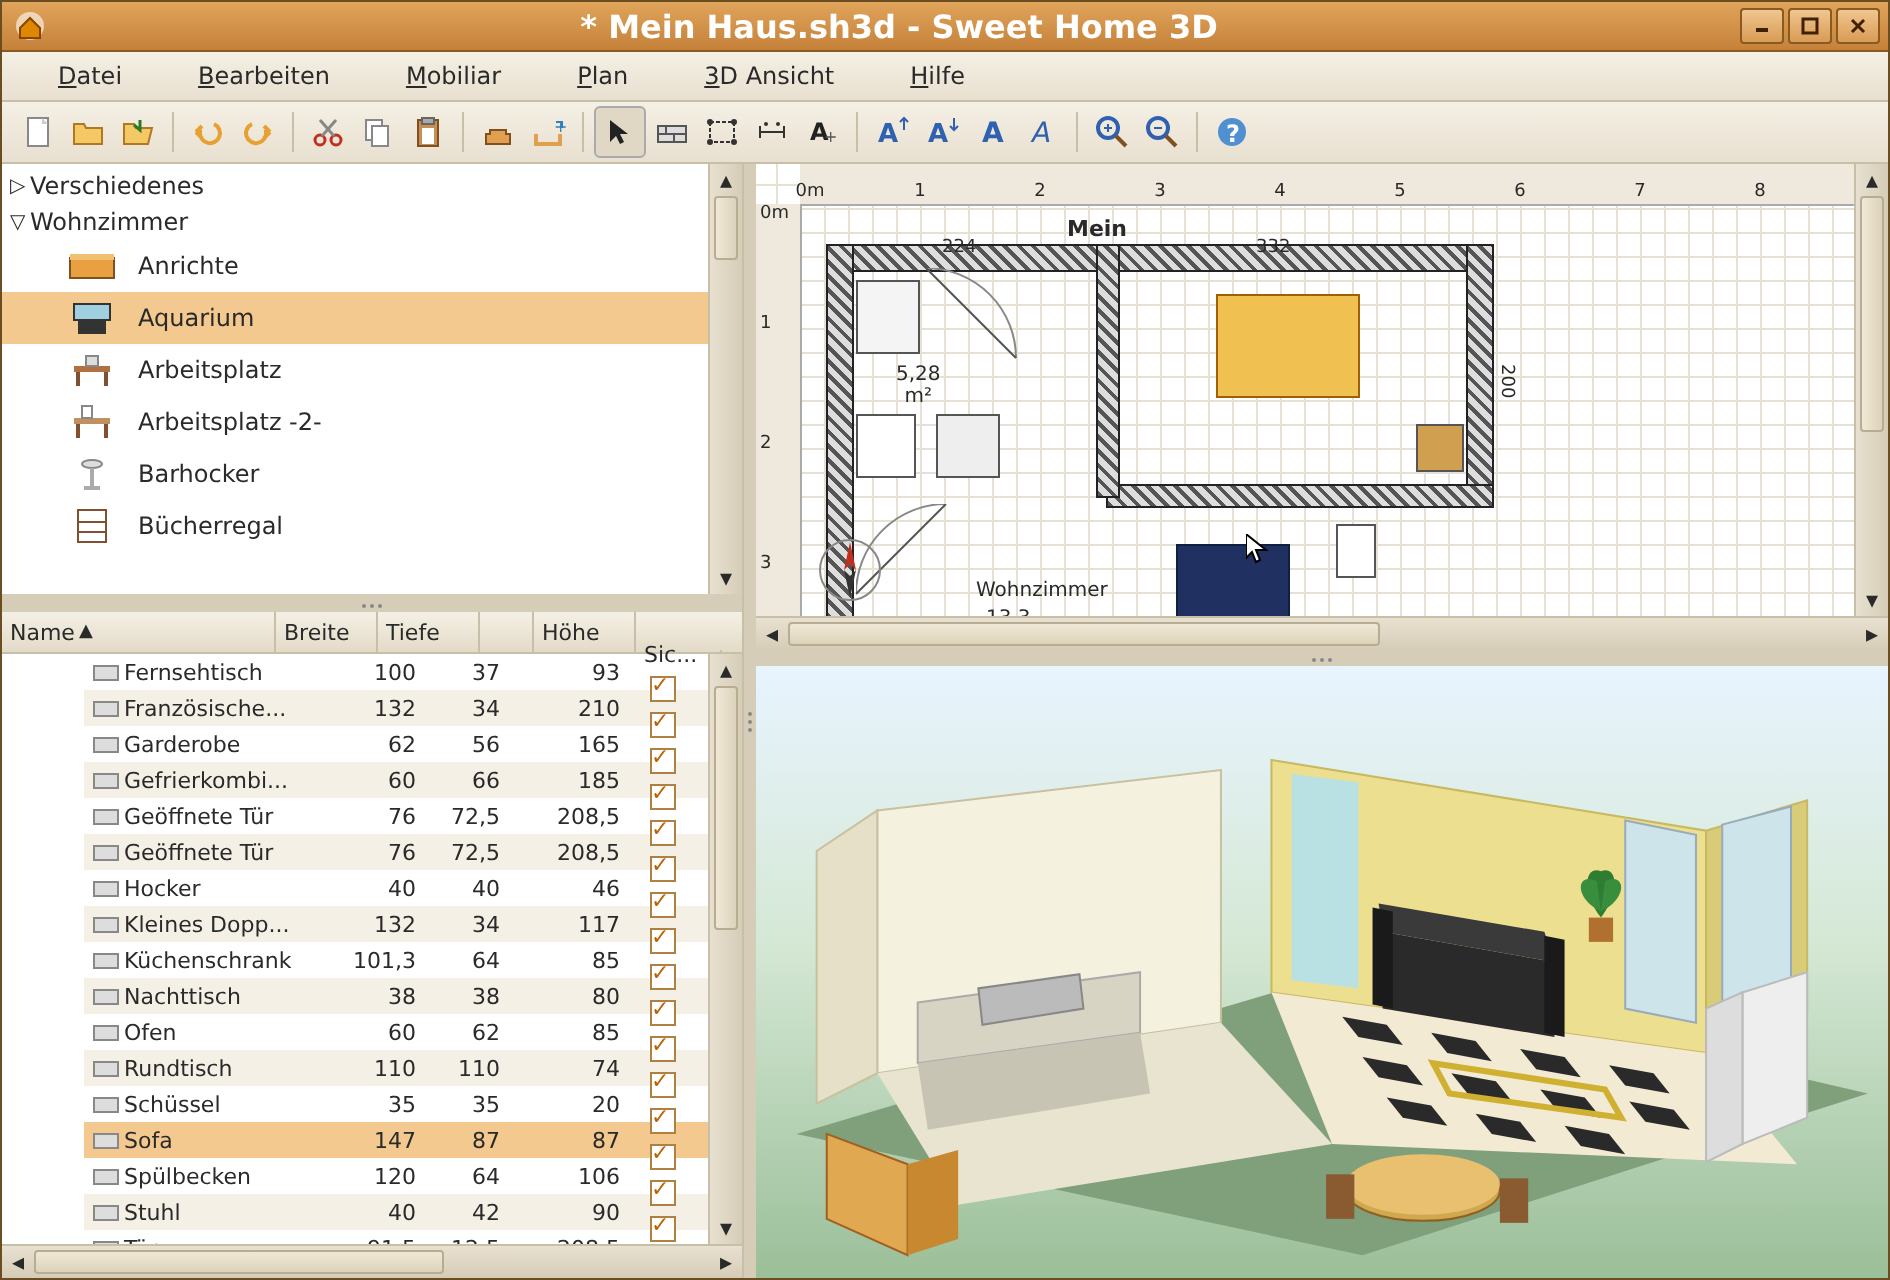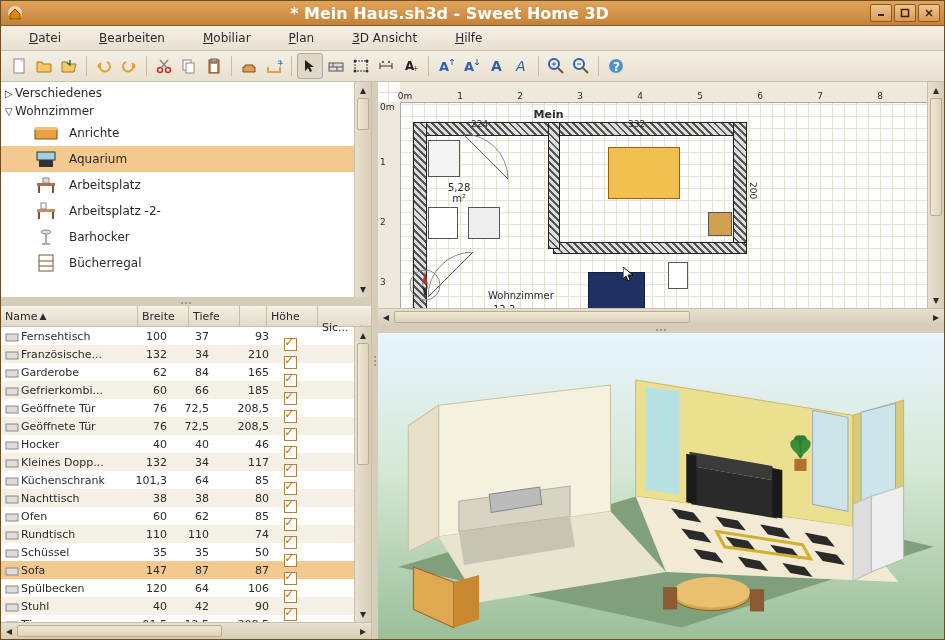--- a/index.html
+++ b/index.html
@@ -37,21 +37,21 @@
   .cat-row.group .tri{width:10px;font-size:10px;}
   .cat-row.item{padding-left:30px;gap:8px;}
   .cat-row.item.selected{background:#f3c990;}
   .cat-row .thumb{width:30px;height:22px;display:flex;align-items:center;justify-content:center;}
   .cat-row .thumb svg{width:26px;height:20px;}
   
   
   .proptable{flex:1;display:flex;flex-direction:column;background:#fff;overflow:hidden;}
   .proptable .headers{display:flex;background:linear-gradient(#f5f0e5,#e3dbc8);border-bottom:1px solid #c8bfa8;height:20px;}
   .proptable .headers .hcell{border-right:1px solid #c8bfa8;padding:2px 4px;font-size:11px;display:flex;align-items:center;cursor:pointer;}
-  .proptable .body{flex:1;overflow:hidden;}
+  .proptable .body{flex:1;overflow:hidden;padding-left:41px;}
   .proptable .prow{display:flex;height:18px;align-items:center;font-size:11px;}
   .proptable .prow:nth-child(even){background:#f4f0e6;}
   .proptable .prow.selected{background:#f3c990;}
   .proptable .pcell{padding:0 4px;overflow:hidden;white-space:nowrap;text-overflow:ellipsis;box-sizing:border-box;}
   .proptable .pcell.num{text-align:right;}
   .proptable .pcell.chk{text-align:center;}
   .proptable .pcell .icon{display:inline-block;width:14px;height:12px;margin-right:2px;vertical-align:middle;}
   .chkbox{display:inline-block;width:11px;height:11px;border:1px solid #b08040;background:#fff;position:relative;}
   .chkbox.checked::after{content:"✓";position:absolute;top:-3px;left:0;color:#c06000;font-size:11px;font-weight:bold;}
   
@@ -417,21 +417,21 @@
                 <div class="pcell col-tiefe num">34</div>
                 <div class="pcell" style="width:18px"></div>
                 <div class="pcell col-hoehe num">210</div>
                 <div class="pcell col-sic chk"><span class="chkbox checked"></span></div>
               </div>
               <div class="prow">
                 <div class="pcell col-name"><span class="icon"><svg width="14" height="12" viewBox="0 0 14 12">
                       <rect x="1" y="3" width="12" height="7" fill="#ddd" stroke="#888"></rect>
                     </svg></span>Garderobe</div>
                 <div class="pcell col-breite num">62</div>
-                <div class="pcell col-tiefe num">84</div>
+                <div class="pcell col-tiefe num">56</div>
                 <div class="pcell" style="width:18px"></div>
                 <div class="pcell col-hoehe num">165</div>
                 <div class="pcell col-sic chk"><span class="chkbox checked"></span></div>
               </div>
               <div class="prow">
                 <div class="pcell col-name"><span class="icon"><svg width="14" height="12" viewBox="0 0 14 12">
                       <rect x="1" y="3" width="12" height="7" fill="#ddd" stroke="#888"></rect>
                     </svg></span>Gefrierkombi...</div>
                 <div class="pcell col-breite num">60</div>
                 <div class="pcell col-tiefe num">66</div>
@@ -519,21 +519,21 @@
                 <div class="pcell col-hoehe num">74</div>
                 <div class="pcell col-sic chk"><span class="chkbox checked"></span></div>
               </div>
               <div class="prow">
                 <div class="pcell col-name"><span class="icon"><svg width="14" height="12" viewBox="0 0 14 12">
                       <rect x="1" y="3" width="12" height="7" fill="#ddd" stroke="#888"></rect>
                     </svg></span>Schüssel</div>
                 <div class="pcell col-breite num">35</div>
                 <div class="pcell col-tiefe num">35</div>
                 <div class="pcell" style="width:18px"></div>
-                <div class="pcell col-hoehe num">50</div>
+                <div class="pcell col-hoehe num">20</div>
                 <div class="pcell col-sic chk"><span class="chkbox checked"></span></div>
               </div>
               <div class="prow selected">
                 <div class="pcell col-name"><span class="icon"><svg width="14" height="12" viewBox="0 0 14 12">
                       <rect x="1" y="3" width="12" height="7" fill="#ddd" stroke="#888"></rect>
                     </svg></span>Sofa</div>
                 <div class="pcell col-breite num">147</div>
                 <div class="pcell col-tiefe num">87</div>
                 <div class="pcell" style="width:18px"></div>
                 <div class="pcell col-hoehe num">87</div>

